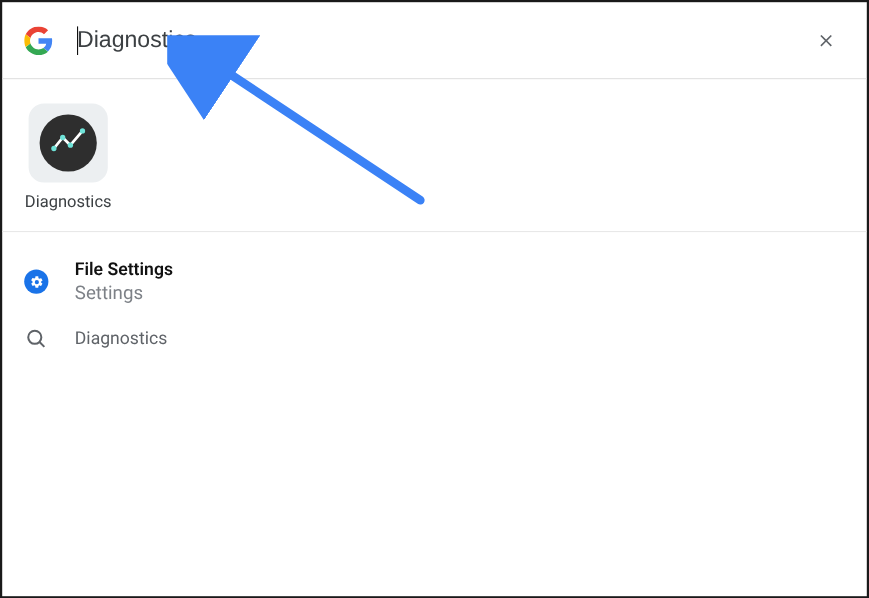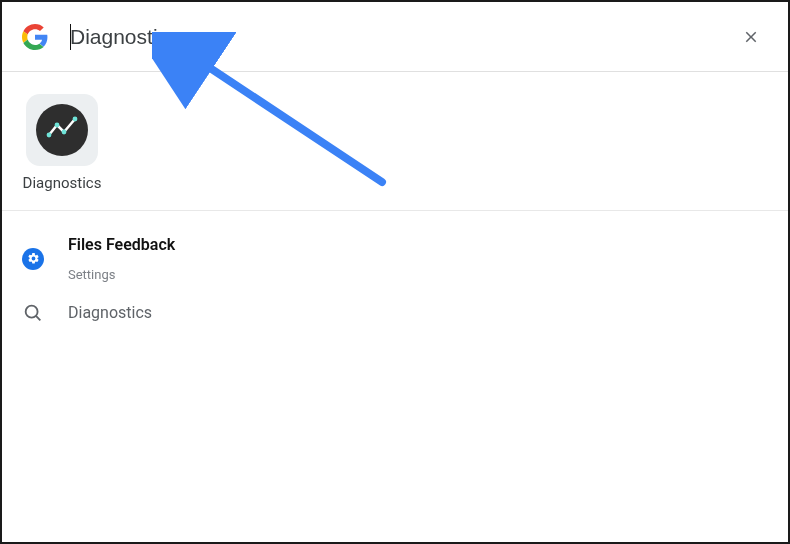--- a/index.html
+++ b/index.html
@@ -57,21 +57,21 @@
     .app-label { margin-top: 8px; font-size: 15px; color: #3c4043; }
     .results-list { padding: 14px 20px; }
     .result-row {
       display: flex; align-items: center; padding: 10px 0; cursor: pointer;
       gap: 24px;
     }
     .result-icon { width: 22px; height: 22px; display:flex; align-items:center; justify-content:center; flex:0 0 22px;}
     .result-text .title { font-size: 16px; color: #202124; line-height: 20px;}
     .result-text .title .hl { font-weight: 600; color:#111;}
     .result-text .title .rest { font-weight: 400; color:#5f6368;}
-    .result-text .sub { font-size: 13px; color: #7d8187; margin-top:12px;}
+    .result-text .sub { font-size: 17px; color: #7d8187; margin-top:2px;}
     .search-suggest .title { color:#5f6368;}
     
     .arrow-overlay { position: absolute; left: 150px; top: 30px; pointer-events: none; }
     .settings-gear-bg{ width:22px;height:22px;border-radius:50%;background:#1a73e8;display:flex;align-items:center;justify-content:center;}
     .slides-bg{width:20px;height:22px;border-radius:3px;background:#f4b400;display:flex;align-items:center;justify-content:center;position:relative;}
     .slides-bg::before{content:"";position:absolute;top:0;right:0;border-width:5px;border-style:solid;border-color:#fff #fff transparent transparent; border-top-right-radius:3px;}
     .slides-inner{width:10px;height:8px;background:#fff;border-radius:1px;}
     .mag-icon svg{width:22px;height:22px;stroke:#5f6368;}
   </style>
 </head>
@@ -116,21 +116,21 @@
 
   <div class="result-row">
     <span class="result-icon">
       <span class="settings-gear-bg">
         <svg width="13" height="13" viewBox="0 0 24 24">
             <path fill="#fff" d="M19.14 12.94a7.49 7.49 0 0 0 .05-.94 7.49 7.49 0 0 0-.05-.94l2.03-1.58a.5.5 0 0 0 .12-.64l-1.92-3.32a.5.5 0 0 0-.6-.22l-2.39.96a7.03 7.03 0 0 0-1.62-.94l-.36-2.54A.5.5 0 0 0 13.9 2h-3.8a.5.5 0 0 0-.5.42l-.36 2.54c-.58.24-1.12.56-1.62.94l-2.39-.96a.5.5 0 0 0-.6.22L2.71 8.48a.5.5 0 0 0 .12.64l2.03 1.58c-.04.31-.05.63-.05.94s.01.63.05.94L2.83 14.16a.5.5 0 0 0-.12.64l1.92 3.32c.13.22.39.31.6.22l2.39-.96c.5.38 1.04.7 1.62.94l.36 2.54c.4.24.25.42.5.42h3.8c.25 0 .46-.18.5-.42l.36-2.54c.58-.24 1.12-.56 1.62-.94l2.39.96c.22.09.47 0 .6-.22l1.92-3.32a.5.5 0 0 0-.12-.64l-2.03-1.58zM12 15.5A3.5 3.5 0 1 1 12 8.5a3.5 3.5 0 0 1 0 7z"></path>
           </svg>
       </span>
     </span>
     <div class="result-text">
-      <div class="title"><span class="hl">Files Feedback</span></div>
+      <div class="title"><span class="hl">File Settings</span></div>
       <div class="sub">Settings</div>
     </div>
   </div>
 
 
   <div class="result-row search-suggest">
     <span class="result-icon mag-icon">
       <svg viewBox="0 0 24 24" fill="none" stroke-width="2">
           <circle cx="10.5" cy="10.5" r="6.5"></circle>
           <line x1="20" y1="20" x2="15.2" y2="15.2"></line>

